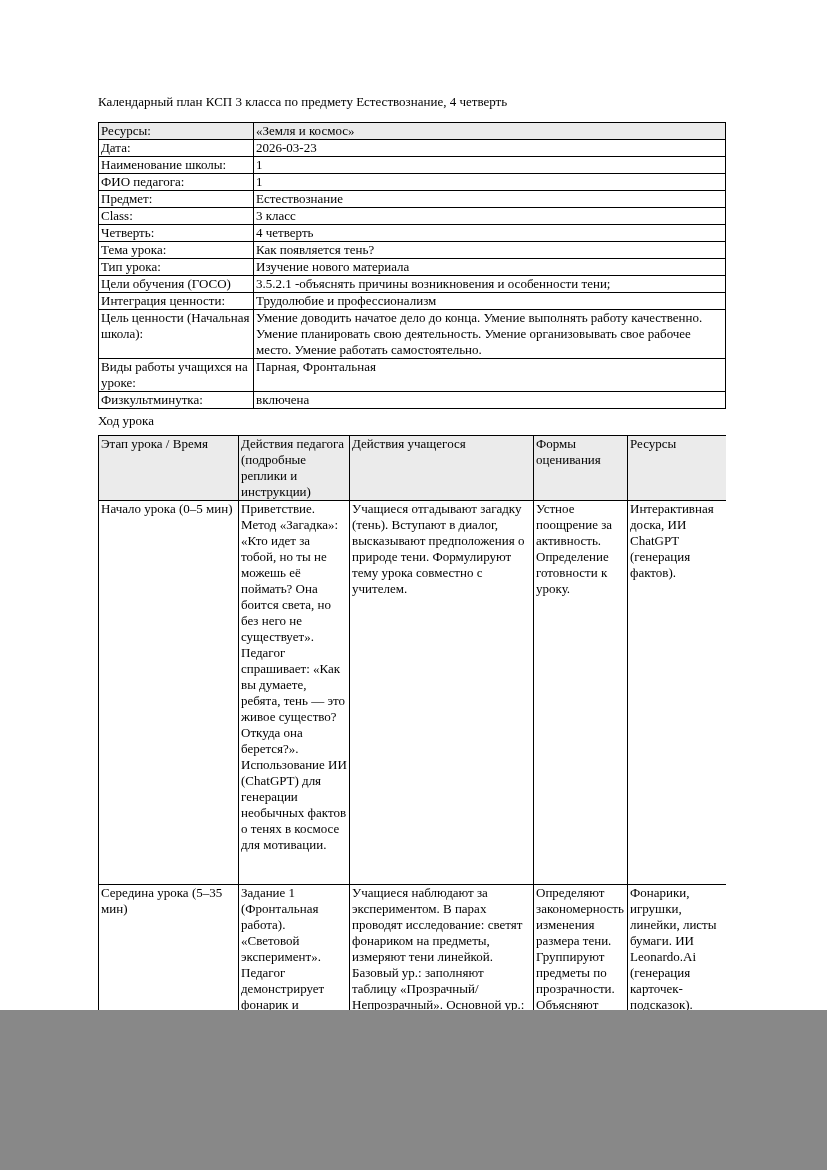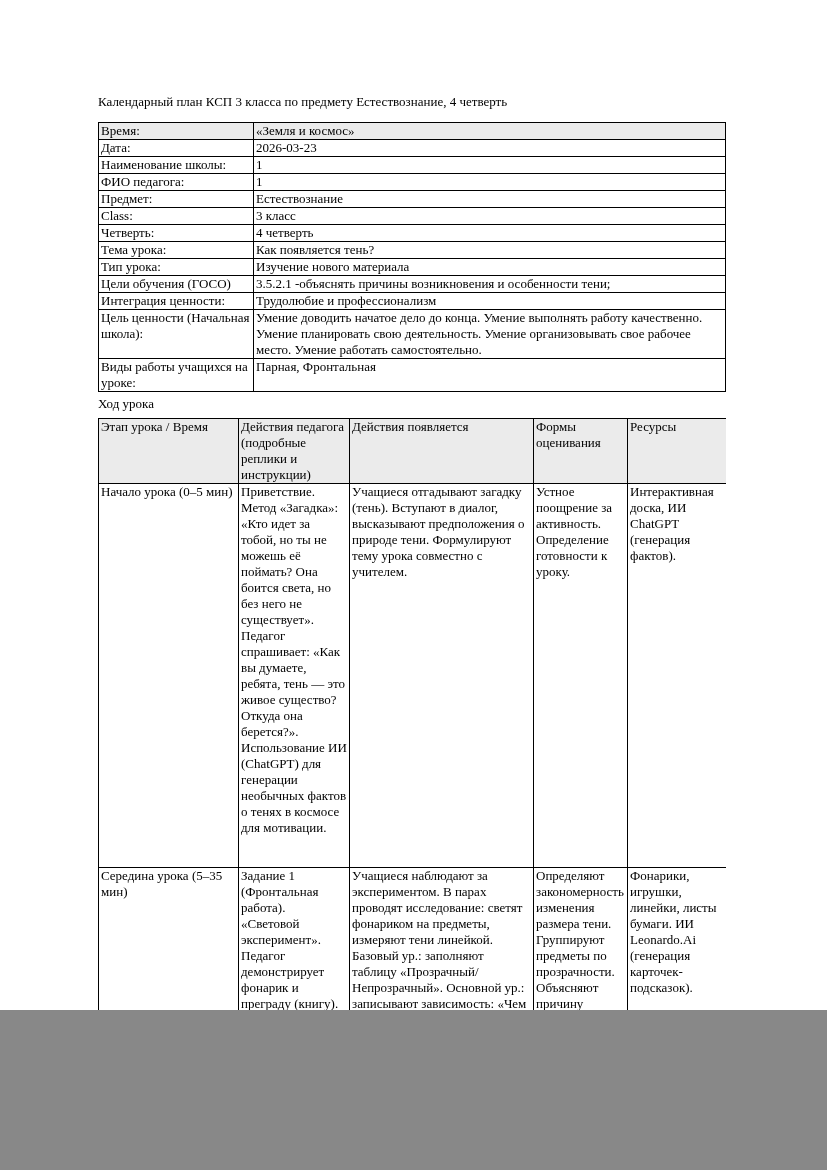--- a/index.html
+++ b/index.html
@@ -45,21 +45,21 @@
 </head>
 <body>
 
 <div class="page">
 
   <p class="title">Календарный план КСП 3 класса по предмету Естествознание, 4 четверть</p>
 
   <table class="info-table">
     <tbody>
       <tr class="shaded">
-        <td class="label-col">Время:</td>
+        <td class="label-col">Ресурсы:</td>
         <td>«Земля и космос»</td>
       </tr>
       <tr>
         <td class="label-col">Дата:</td>
         <td>2026-03-23</td>
       </tr>
       <tr>
         <td class="label-col">Наименование школы:</td>
         <td>1</td>
       </tr>
@@ -96,39 +96,43 @@
         <td>Трудолюбие и профессионализм</td>
       </tr>
       <tr>
         <td class="label-col">Цель ценности (Начальная школа):</td>
         <td>Умение доводить начатое дело до конца. Умение выполнять работу качественно. Умение планировать свою деятельность. Умение организовывать свое рабочее место. Умение работать самостоятельно.</td>
       </tr>
       <tr>
         <td class="label-col">Виды работы учащихся на уроке:</td>
         <td>Парная, Фронтальная</td>
       </tr>
+      <tr>
+        <td class="label-col">Физкультминутка:</td>
+        <td>включена</td>
+      </tr>
     </tbody>
   </table>
 
   <p class="section-heading">Ход урока</p>
 
   <div class="lesson-clip">
     <table class="lesson-table">
       <colgroup>
         <col style="width:140px">
         <col style="width:111px">
         <col style="width:184px">
         <col style="width:94px">
         <col style="width:99px">
       </colgroup>
       <thead>
         <tr>
           <th>Этап урока / Время</th>
           <th>Действия педагога (подробные реплики и инструкции)</th>
-          <th>Действия появляется</th>
+          <th>Действия учащегося</th>
           <th>Формы оценивания</th>
           <th>Ресурсы</th>
         </tr>
       </thead>
       <tbody>
         <tr>
           <td>Начало урока (0–5 мин)</td>
           <td>Приветствие. Метод «Загадка»: «Кто идет за тобой, но ты не можешь её поймать? Она боится света, но без него не существует». Педагог спрашивает: «Как вы думаете, ребята, тень — это живое существо? Откуда она берется?». Использование ИИ (ChatGPT) для генерации необычных фактов о тенях в космосе для мотивации.</td>
           <td>Учащиеся отгадывают загадку (тень). Вступают в диалог, высказывают предположения о природе тени. Формулируют тему урока совместно с учителем.</td>
           <td>Устное поощрение за активность. Определение готовности к уроку.</td>

